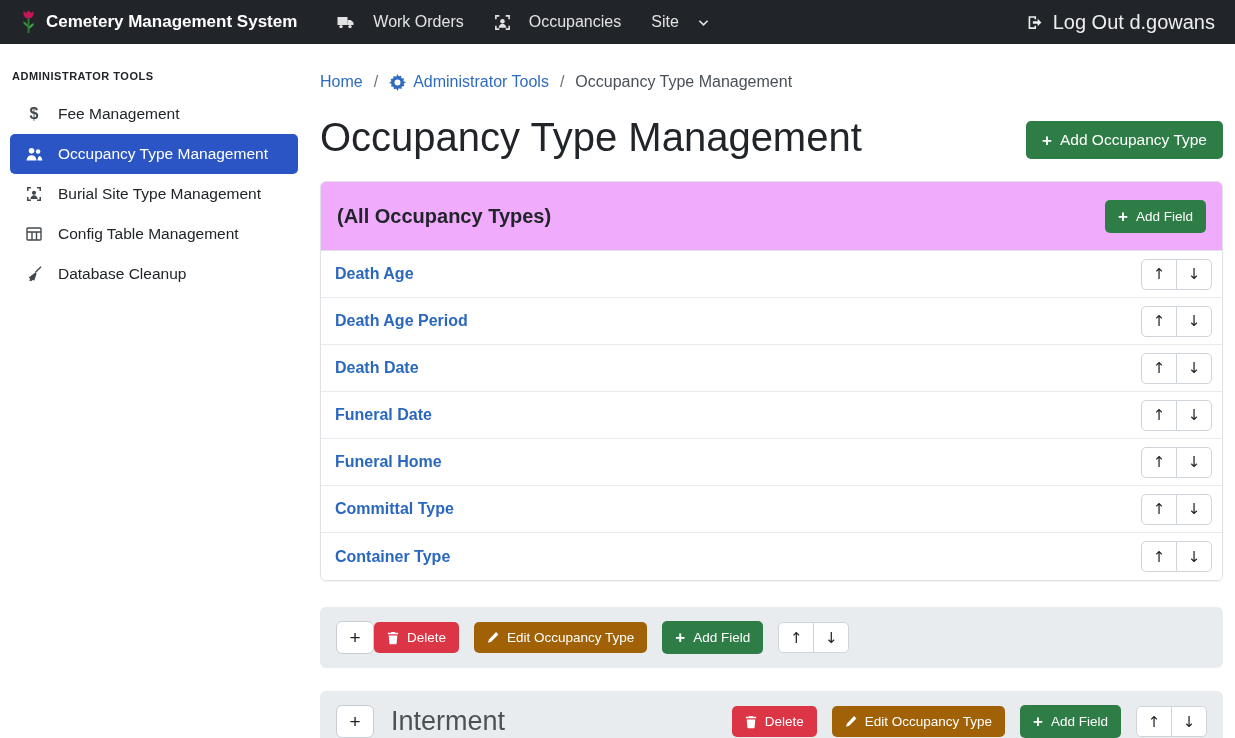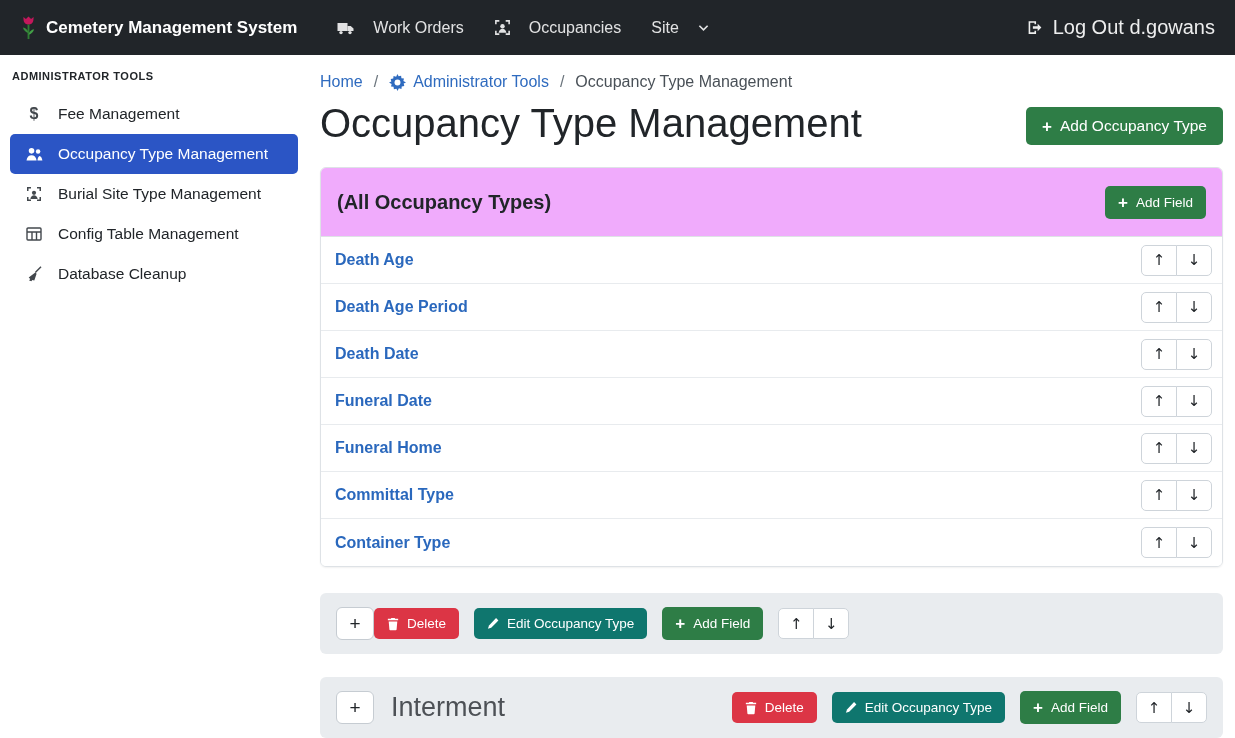--- a/index.html
+++ b/index.html
@@ -1,21 +1,21 @@
 <!DOCTYPE html>
 <html><head>
 <meta charset="utf-8">
 <style>
   * { margin:0; padding:0; box-sizing:border-box; }
   html,body { width:1235px; height:738px; overflow:hidden; }
   body { font-family:"Liberation Sans","DejaVu Sans",sans-serif; background:#fff; color:#212529; }
   button { font-family:inherit; }
 
   
-  .navbar { position:fixed; top:0; left:0; right:0; height:55px; background:#212529;
+  .navbar { position:fixed; top:0; left:0; right:0; height:44px; background:#212529;
             display:flex; align-items:center; padding:0 20px; z-index:20; }
   .brand { display:flex; align-items:center; gap:9px; color:#fff; font-size:17px; font-weight:700; cursor:pointer; }
   .nav-items { display:flex; align-items:center; margin-left:24px; }
   .nav-link { display:flex; align-items:center; gap:18px; color:rgba(255,255,255,.87); font-size:16px;
               padding:9px 15px; cursor:pointer; text-decoration:none; }
   .nav-link svg { flex:0 0 auto; }
   .logout { margin-left:auto; display:flex; align-items:center; gap:9px; color:rgba(255,255,255,.92);
             font-size:20px; cursor:pointer; text-decoration:none; }
 
   
@@ -25,36 +25,36 @@
   .side-item { display:flex; align-items:center; gap:13px; height:40px; padding:0 13px; margin:0 10px;
                border-radius:5px; font-size:15.5px; color:#212529; cursor:pointer; }
   .side-item .s-icon { width:22px; display:inline-flex; justify-content:center; align-items:center;
                        color:#43484d; font-size:16px; font-weight:700; }
   .side-item.active { background:#2b55c5; color:#fff; }
   .side-item.active .s-icon { color:#fff; }
 
   
   .main { margin-left:308px; padding:13px 12px 0 12px; }
 
-  .breadcrumb { display:flex; align-items:center; gap:11px; font-size:16px; margin:5px 0 8px; }
+  .breadcrumb { display:flex; align-items:center; gap:11px; font-size:16px; margin:5px 0 22px; }
   .crumb-link { color:#2f6bbf; cursor:pointer; text-decoration:none; display:flex; align-items:center; gap:7px; }
   .crumb-sep { color:#6c757d; }
   .crumb-current { color:#495057; }
 
   .page-head { display:flex; justify-content:space-between; align-items:flex-start; margin-bottom:20px; }
   .page-title { font-size:40px; font-weight:500; color:#212529; line-height:1.2; }
 
   .btn { border:none; border-radius:5px; cursor:pointer; display:inline-flex; align-items:center;
          gap:8px; color:#fff; }
   .btn .plus { font-size:17px; font-weight:700; line-height:1; }
   .btn-lg { font-size:15.5px; padding:10px 16px; margin-top:8px; }
   .btn-sm { font-size:13.5px; padding:8px 13px; }
   .btn-green { background:#2e7d46; }
   .btn-red { background:#dc3545; }
-  .btn-teal { background:#0f766e; }
+  .btn-teal { background:#a16207; }
 
   
   .card { border:1px solid #dee2e6; border-radius:6px; overflow:hidden; margin-bottom:26px;
           box-shadow:0 1px 2px rgba(0,0,0,.06); }
   .card-header { background:#f0abfc; height:69px; display:flex; align-items:center;
                  justify-content:space-between; padding:4px 16px; border-bottom:1px solid #dee2e6; }
   .card-title { font-size:20px; font-weight:700; color:#212529; }
   .field-row { height:47px; display:flex; align-items:center; justify-content:space-between;
                padding:0 10px 0 14px; border-bottom:1px solid #e8ebee; background:#fff; }
   .field-row:last-child { border-bottom:none; }

